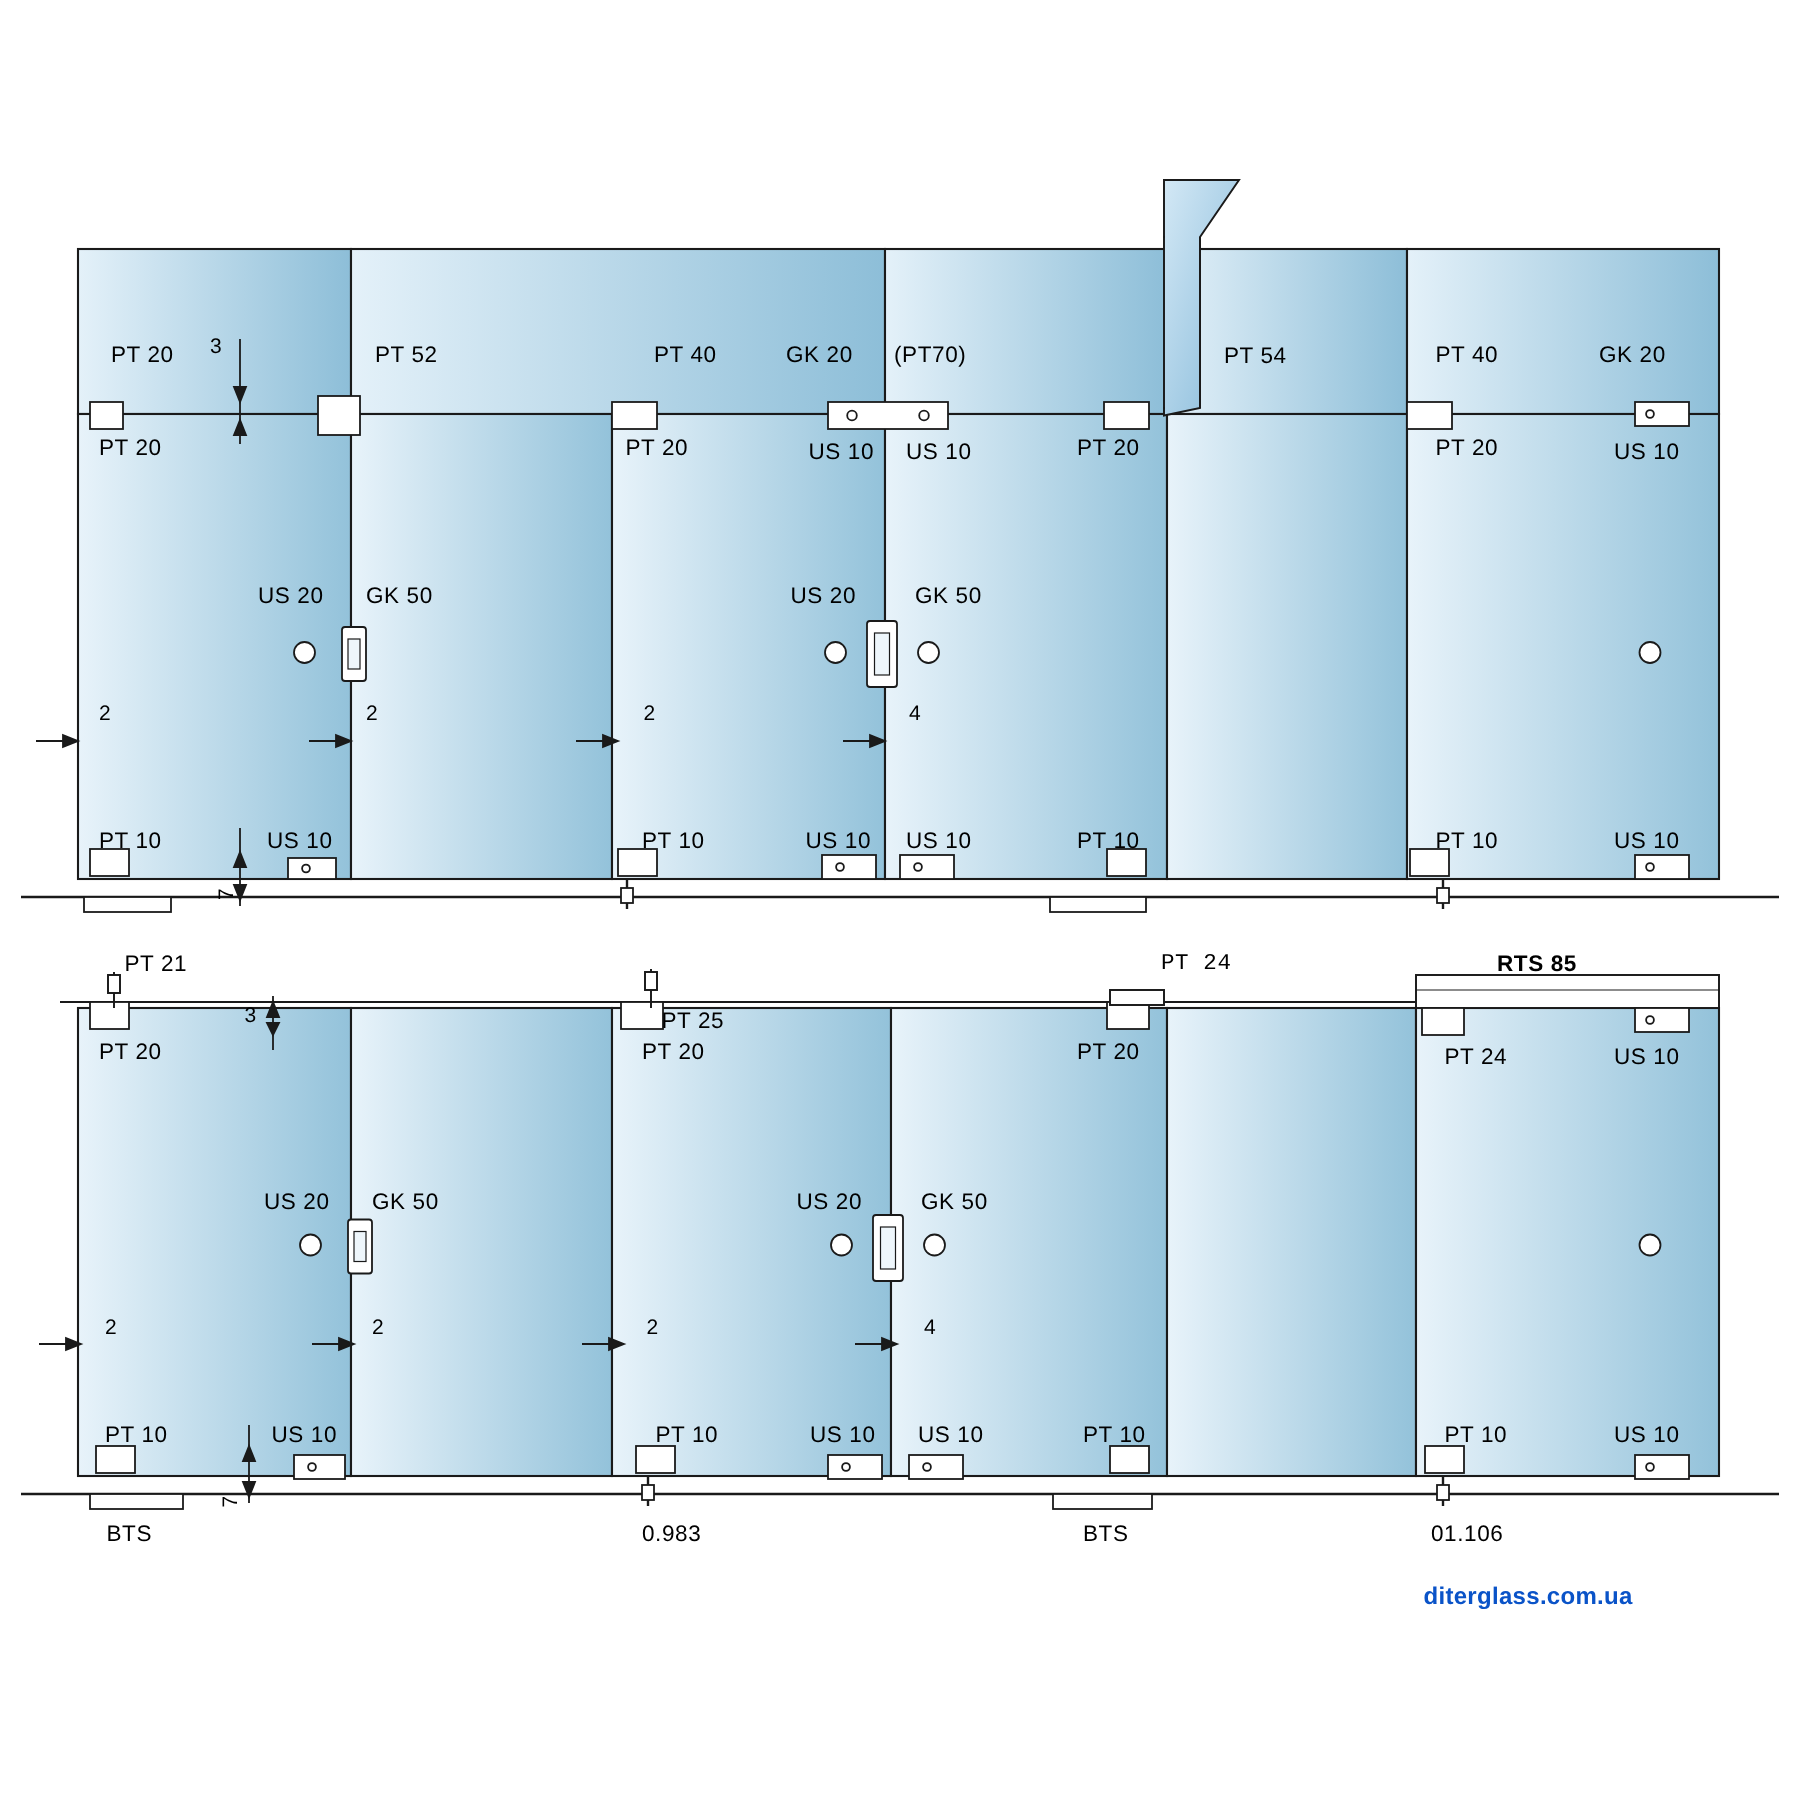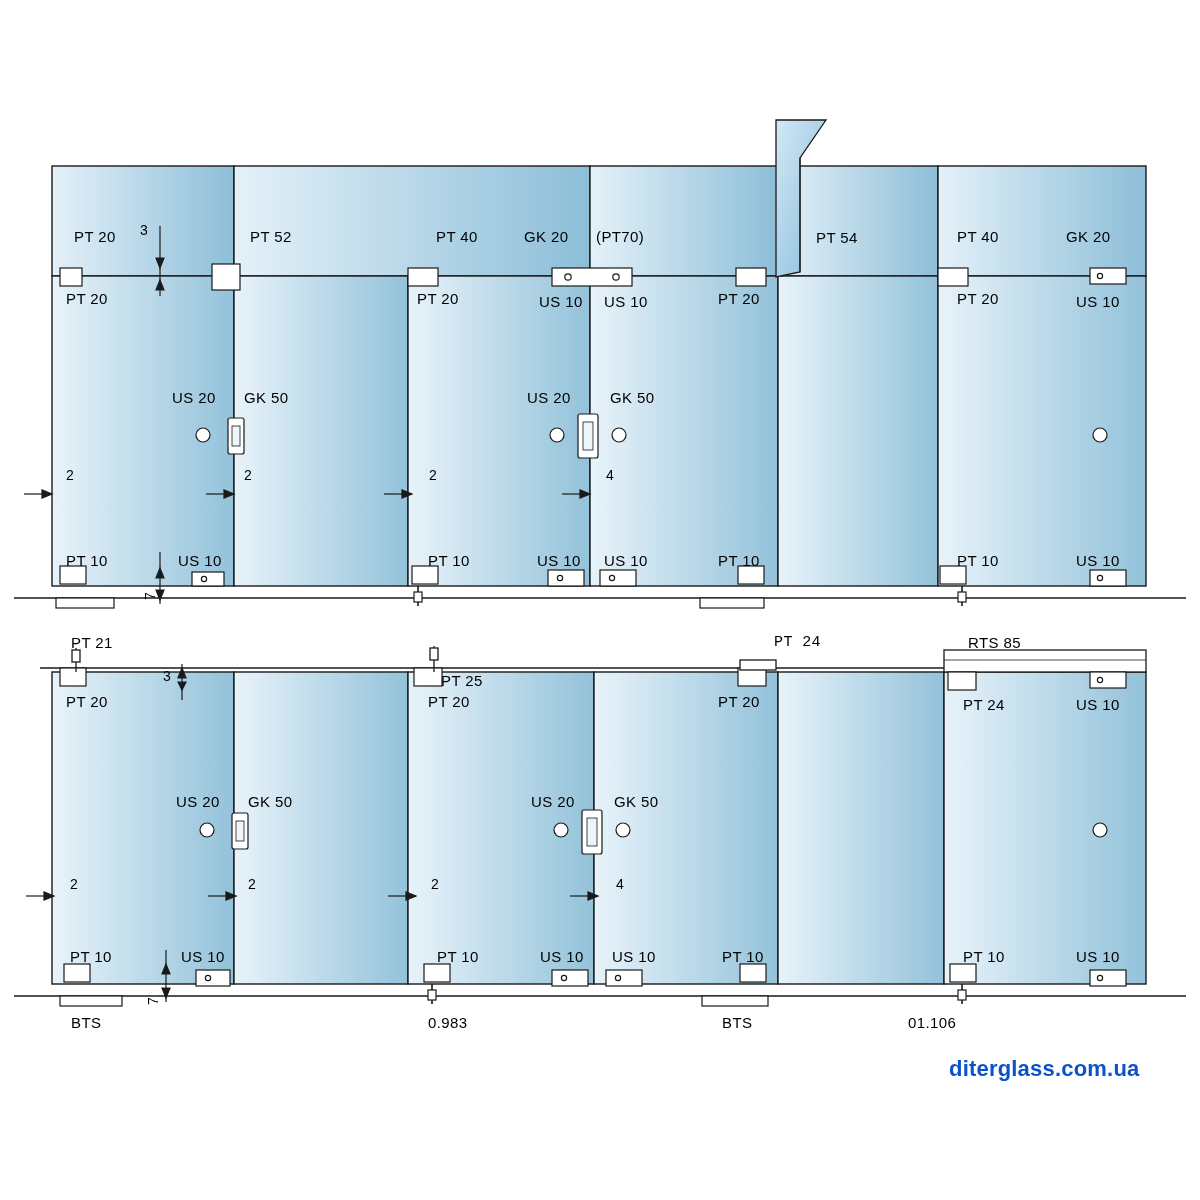--- a/index.html
+++ b/index.html
@@ -19,21 +19,21 @@
     white-space:nowrap;
     color:#000;
   }
   .lbl.small{font-size:14px;}
   .lbl.vert{
     transform-origin:left top;
     transform:rotate(-90deg);
   }
   .watermark{
     position:absolute;
-    font-size:22px;
+    font-size:16px;
     font-weight:bold;
     color:#0a53c8;
     letter-spacing:0.2px;
     white-space:nowrap;
     text-align:center;
   }
   svg{position:absolute;left:0;top:0;}
 </style>
 </head>
 <body>
@@ -268,24 +268,24 @@
 <span class="lbl" style="left:66px;top:552px;">PT 10</span>
 <span class="lbl" style="left:178px;top:552px;">US 10</span>
 <span class="lbl" style="left:428px;top:552px;">PT 10</span>
 <span class="lbl" style="left:537px;top:552px;">US 10</span>
 <span class="lbl" style="left:604px;top:552px;">US 10</span>
 <span class="lbl" style="left:718px;top:552px;">PT 10</span>
 <span class="lbl" style="left:957px;top:552px;">PT 10</span>
 <span class="lbl" style="left:1076px;top:552px;">US 10</span>
 <span class="lbl small vert" style="left:142px;top:600px;">7</span>
 
-<span class="lbl" style="left:71px;top:634px;">PT 21</span>
+<span class="lbl" style="left:83px;top:634px;">PT 21</span>
 <span class="lbl" style="left:441px;top:672px;">PT 25</span>
 <span class="lbl" style="left:774px;top:634px;font-family:Liberation Mono, monospace;">PT 24</span>
-<span class="lbl" style="left:968px;top:634px;">RTS 85</span>
+<span class="lbl" style="left:998px;top:634px;font-weight:bold;">RTS 85</span>
 <span class="lbl small" style="left:163px;top:668px;">3</span>
 <span class="lbl" style="left:66px;top:693px;">PT 20</span>
 <span class="lbl" style="left:428px;top:693px;">PT 20</span>
 <span class="lbl" style="left:718px;top:693px;">PT 20</span>
 <span class="lbl" style="left:963px;top:696px;">PT 24</span>
 <span class="lbl" style="left:1076px;top:696px;">US 10</span>
 <span class="lbl" style="left:176px;top:793px;">US 20</span>
 <span class="lbl" style="left:248px;top:793px;">GK 50</span>
 <span class="lbl" style="left:531px;top:793px;">US 20</span>
 <span class="lbl" style="left:614px;top:793px;">GK 50</span>
@@ -298,17 +298,17 @@
 <span class="lbl" style="left:437px;top:948px;">PT 10</span>
 <span class="lbl" style="left:540px;top:948px;">US 10</span>
 <span class="lbl" style="left:612px;top:948px;">US 10</span>
 <span class="lbl" style="left:722px;top:948px;">PT 10</span>
 <span class="lbl" style="left:963px;top:948px;">PT 10</span>
 <span class="lbl" style="left:1076px;top:948px;">US 10</span>
 <span class="lbl small vert" style="left:145px;top:1005px;">7</span>
 <span class="lbl" style="left:71px;top:1014px;">BTS</span>
 <span class="lbl" style="left:428px;top:1014px;">0.983</span>
 <span class="lbl" style="left:722px;top:1014px;">BTS</span>
-<span class="lbl" style="left:908px;top:1014px;">01.106</span>
+<span class="lbl" style="left:954px;top:1014px;">01.106</span>
 
 <span class="watermark" style="left:949px;top:1056px;">diterglass.com.ua</span>
 
 </div>
 
 </body></html>

